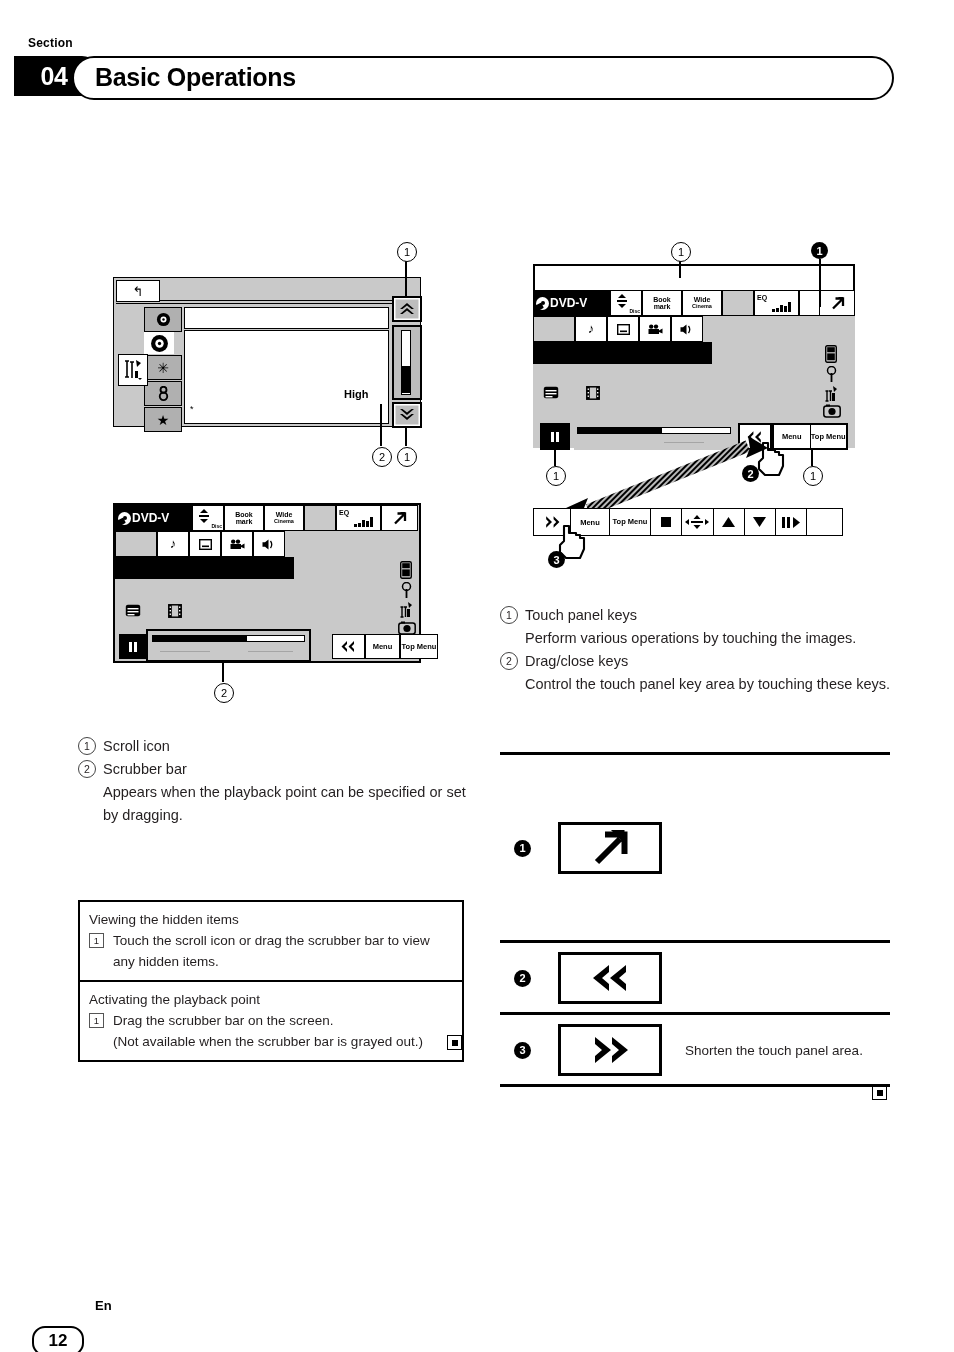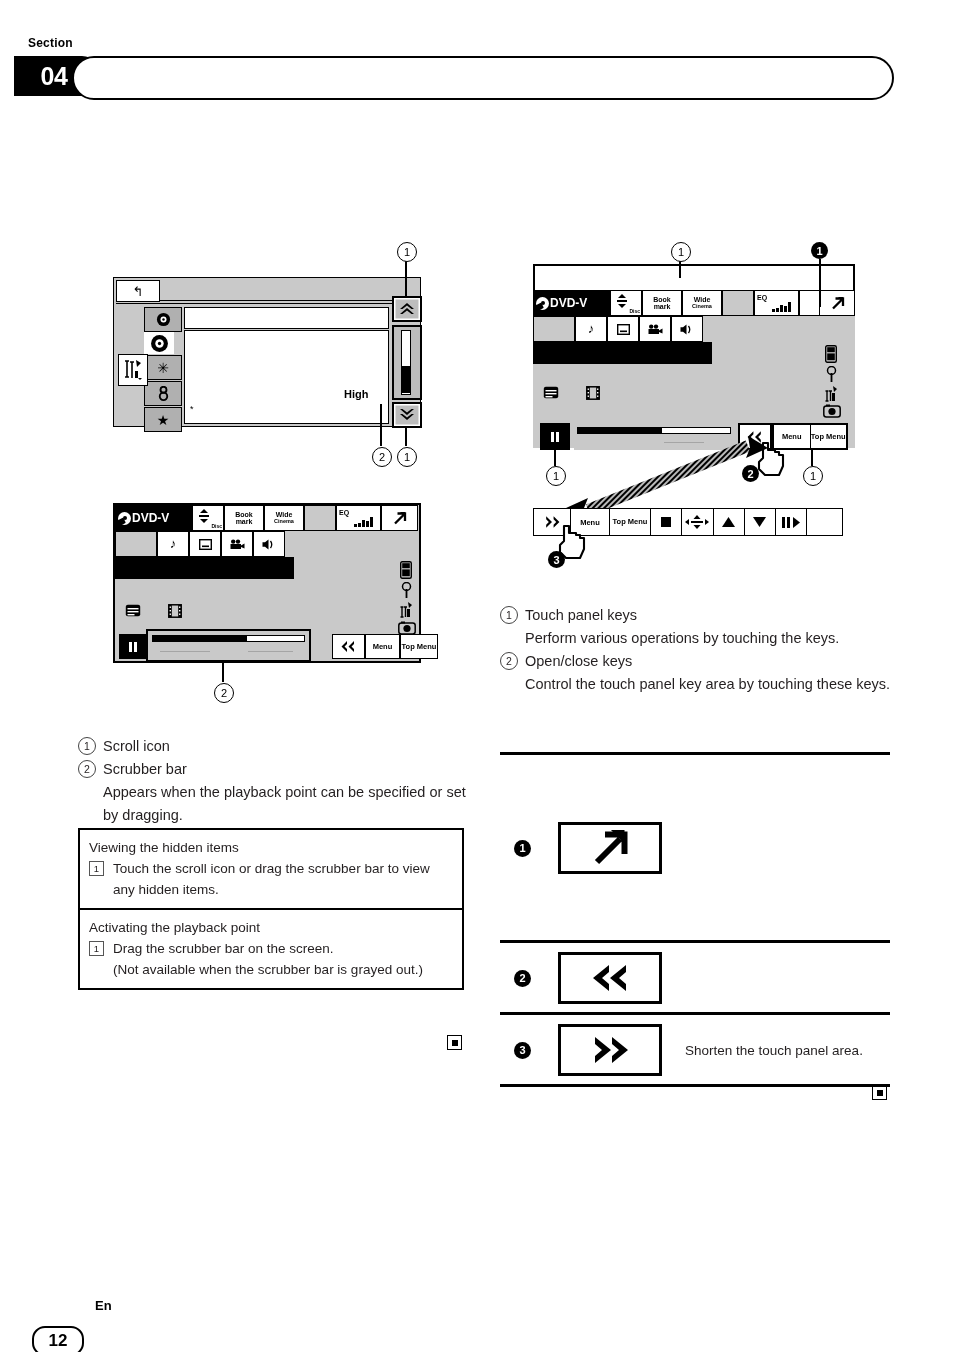--- a/index.html
+++ b/index.html
@@ -112,20 +112,21 @@
 </head>
 <body>
 
 <div class="page">
 
   <div class="sec-label">Section</div>
   <div class="sec-badge">
     <span>04</span>
   </div>
   <div class="sec-bar"></div>
+  <div class="sec-title">Basic Operations</div>
 
 
   <div class="cnum" style="left:397px;top:242px;">1</div>
   <div class="lead" style="left:405px;top:260px;width:1.6px;height:38px;"></div>
 
   <div class="scr" id="fig1">
     <div class="tab">↰</div>
     <div class="topstrip"></div>
     <div class="body">
 
@@ -344,21 +345,21 @@
       <span class="mk">1</span>
       <span>Scroll icon</span>
     </div>
     <div class="row">
       <span class="mk">2</span>
       <span>Scrubber bar</span>
     </div>
     <div class="sub">Appears when the playback point can be specified or set by dragging.</div>
   </div>
 
-  <div class="proc" style="left:78px;top:828px;width:386px;">
+  <div class="proc" style="left:78px;top:900px;width:386px;">
     <div class="seg">
       <div>Viewing the hidden items</div>
       <div class="step">
         <span class="sq">1</span>
         <span>Touch the scroll icon or drag the scrubber bar to view any hidden items.</span>
       </div>
     </div>
     <div class="seg">
       <div>Activating the playback point</div>
       <div class="step">
@@ -589,24 +590,24 @@
   <svg style="position:absolute;left:558px;top:524px;" width="30" height="36" viewBox="0 0 30 36">
     <path d="M6 2 L6 17 L2 21 L2 28 L8 34 L22 34 L26 25 L26 14 L22 14 L22 11 L18 11 L18 9 L11 9 L11 2 Z" fill="#fff" stroke="#000" stroke-width="2.1" stroke-linejoin="round"></path>
   </svg>
   <div class="fnum" style="left:548px;top:551px;">3</div>
 
   <div class="numlist" style="left:500px;top:604px;width:395px;">
     <div class="row">
       <span class="mk">1</span>
       <span>Touch panel keys</span>
     </div>
-    <div class="sub">Perform various operations by touching the keys.</div>
+    <div class="sub">Perform various operations by touching the images.</div>
     <div class="row">
       <span class="mk">2</span>
-      <span>Open/close keys</span>
+      <span>Drag/close keys</span>
     </div>
     <div class="sub">Control the touch panel key area by touching these keys.</div>
   </div>
 
   <div class="tbl" style="left:500px;top:752px;width:390px;height:330px;">
     <div class="rule" style="top:0;"></div>
 
     <div class="trow" style="top:6px;height:180px;">
       <div class="c1">
         <span class="fnum" style="position:relative;left:auto;top:auto;">1</span>

